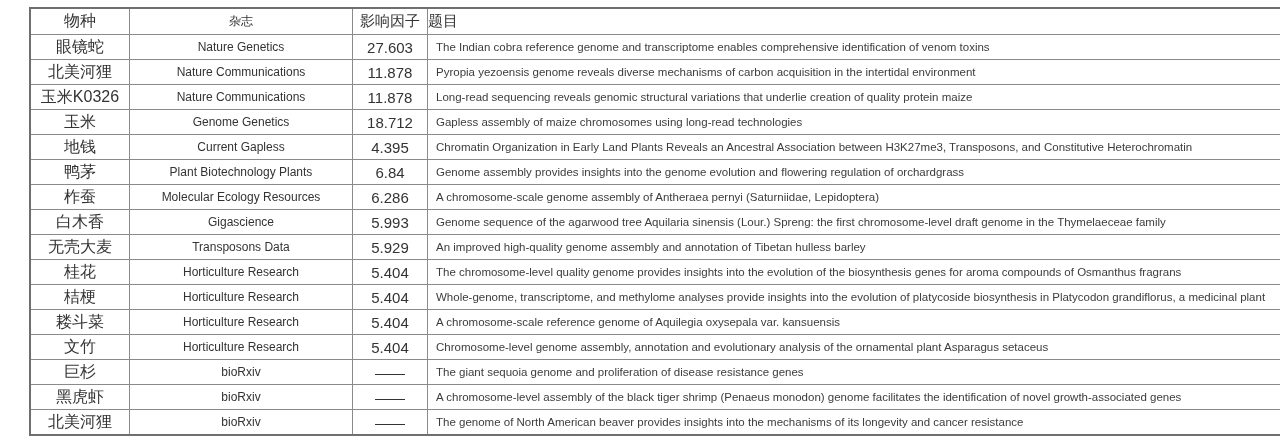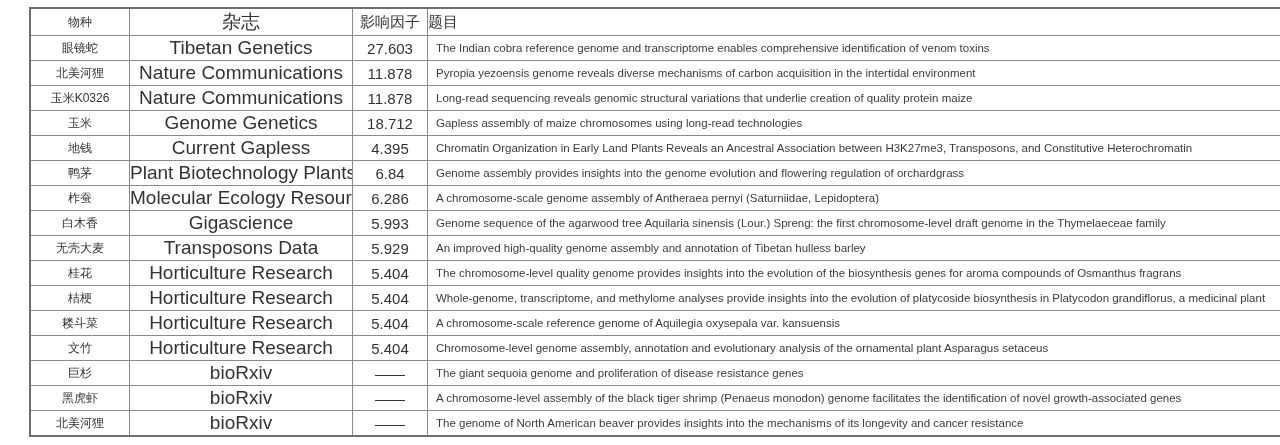--- a/index.html
+++ b/index.html
@@ -36,43 +36,43 @@
   thead th {
     height: 25px;
     font-weight: 400;
     font-size: 15px;
     text-align: center;
     color: #333333;
   }
   tbody td {
     height: 24px;
   }
-  .col-species { width: 98px;  text-align: center; font-size: 12px; margin-left: 48px; }
-  .col-journal { width: 222px; text-align: center; font-size: 19px; }
+  .col-species { width: 98px;  text-align: center; font-size: 16px; margin-left: 48px; }
+  .col-journal { width: 222px; text-align: center; font-size: 12px; }
   .col-if      { width: 74px;  text-align: center; font-size: 15px; margin-left: 24px; }
   .col-title   { width: 847px; text-align: left;   font-size: 11.5px; color: #3c3c3c; padding-left: 8px; }
   th.th-title  { padding-right: 250px; padding-left: 0; font-size: 15px; color: #333333; }
 </style>
 </head>
 <body>
 
 <div class="table-wrap">
   <table>
     <thead>
       <tr>
         <th class="col-species">物种</th>
         <th class="col-journal">杂志</th>
         <th class="col-if">影响因子</th>
         <th class="col-title th-title">题目</th>
       </tr>
     </thead>
     <tbody>
         <tr>
           <td class="col-species">眼镜蛇</td>
-          <td class="col-journal">Tibetan Genetics</td>
+          <td class="col-journal">Nature Genetics</td>
           <td class="col-if">27.603</td>
           <td class="col-title">The Indian cobra reference genome and transcriptome enables comprehensive identification of venom toxins</td>
         </tr>
         <tr>
           <td class="col-species">北美河狸</td>
           <td class="col-journal">Nature Communications</td>
           <td class="col-if">11.878</td>
           <td class="col-title">Pyropia yezoensis genome reveals diverse mechanisms of carbon acquisition in the intertidal environment</td>
         </tr>
         <tr>

